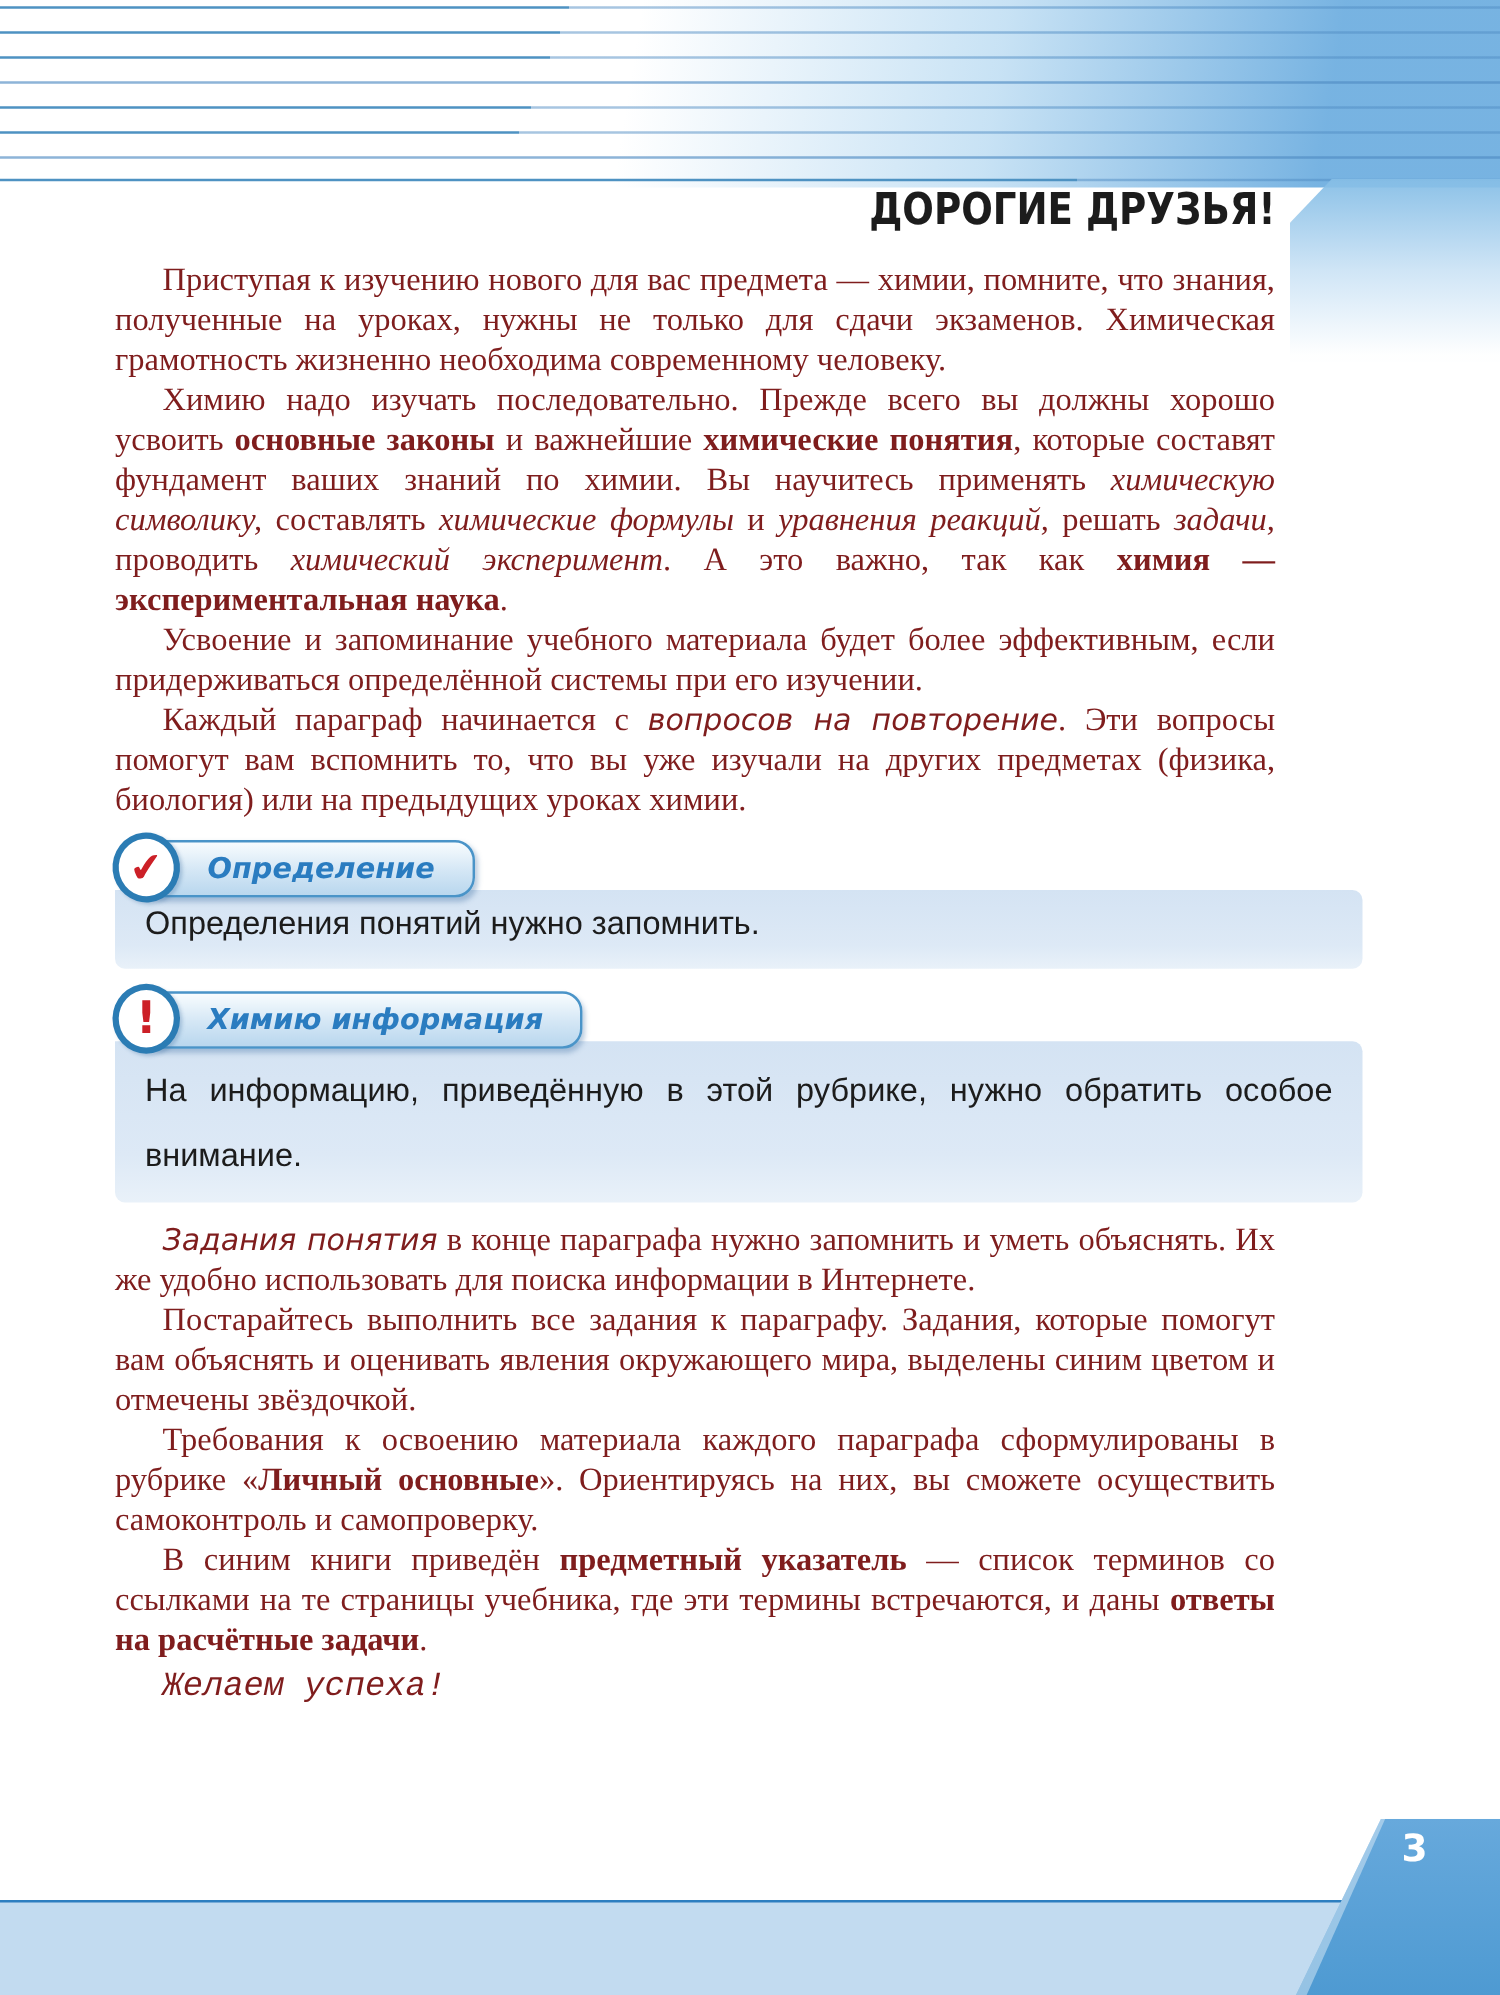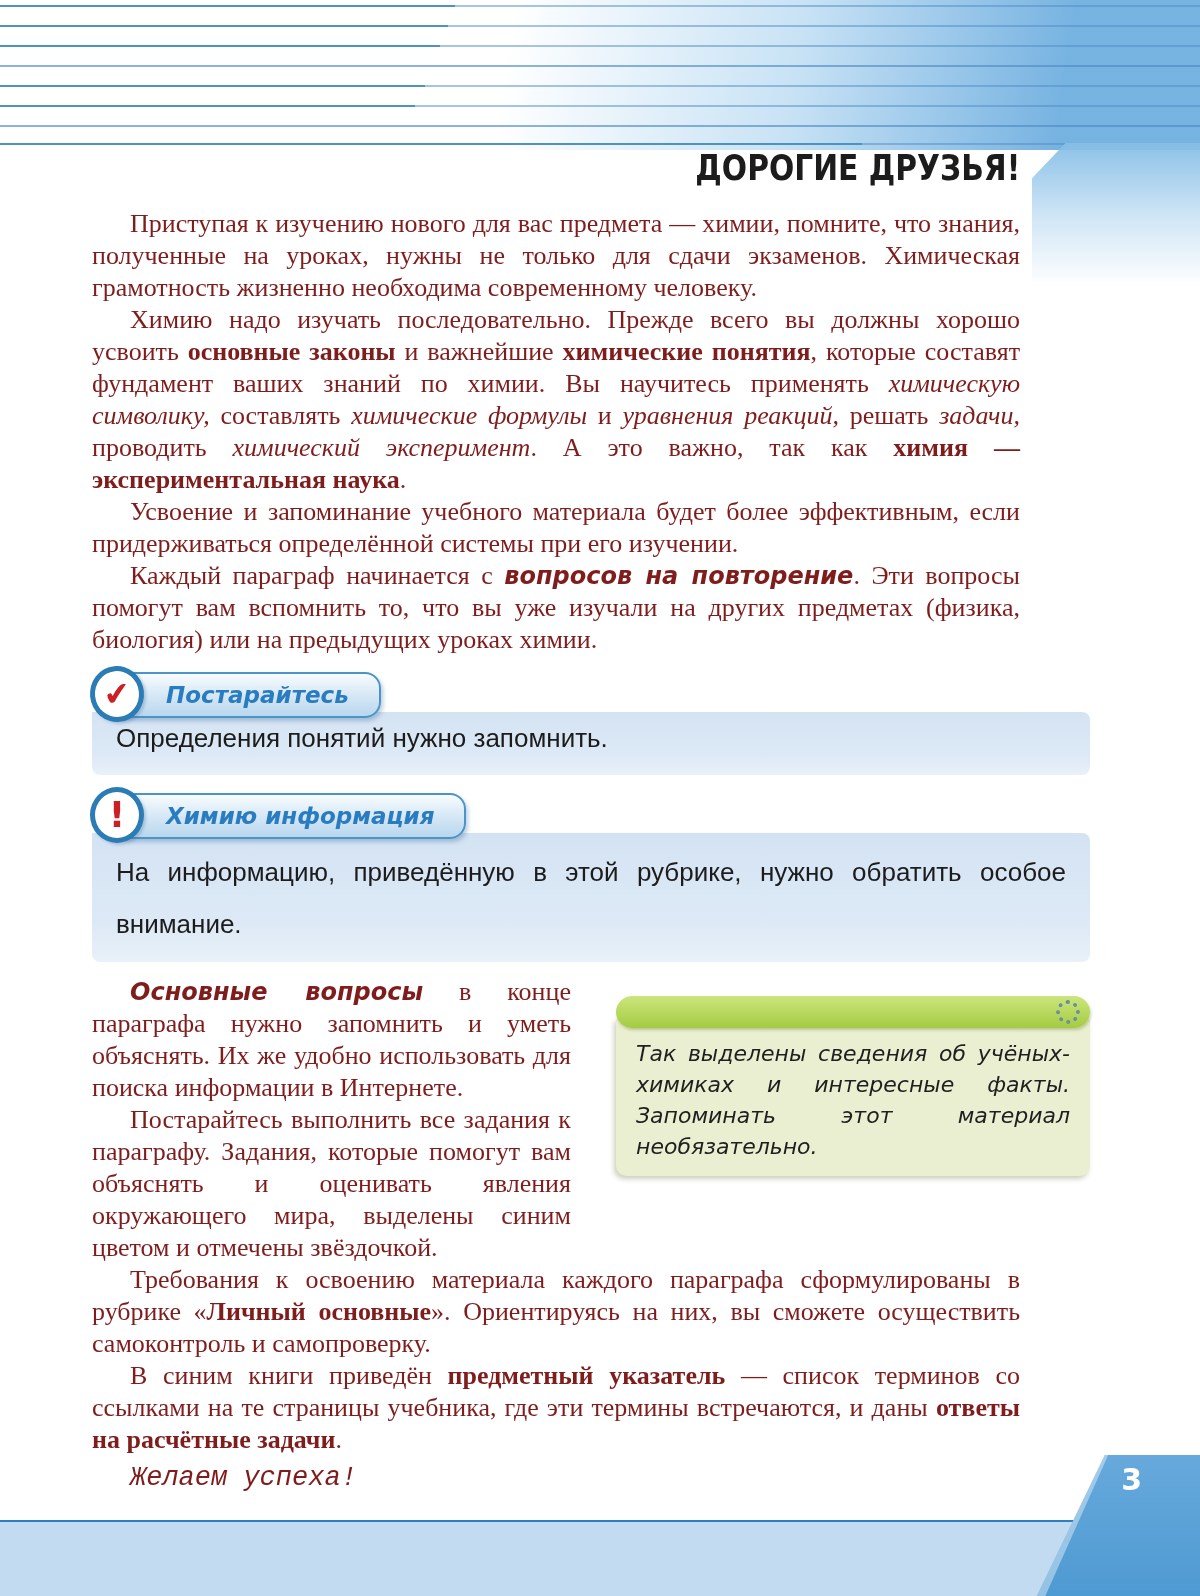--- a/index.html
+++ b/index.html
@@ -28,21 +28,21 @@
   }
 
   
   .main{position:absolute;left:92px;top:208px;width:998px;z-index:2;}
   .para{
     margin:0 70px 0 0;font-size:26px;line-height:32px;
     text-align:justify;text-indent:38px;color:#7f1d1d;
   }
   .s-b{font-weight:700;}
   .s-i{font-style:italic;}
-  .s-hs{font-weight:700;font-style:italic;font-family:"DejaVu Sans",sans-serif;font-size:24px;margin-top:32px;}
+  .s-hs{font-weight:400;font-style:italic;font-family:"DejaVu Sans",sans-serif;font-size:24px;margin-top:32px;}
 
   
   .callout{margin-top:16px;}
   .callout.second{margin-top:18px;}
   .callout-tab{
     position:relative;z-index:2;margin-left:22px;width:max-content;height:42px;
     padding:0 30px 0 50px;display:flex;align-items:center;
     background:linear-gradient(180deg,#f8fcfe,#d3e6f5 55%,#b9d7ee);
     border:2px solid #4a94c8;border-radius:16px;
     box-shadow:2px 3px 4px rgba(60,110,160,0.35);
@@ -129,41 +129,35 @@
 <div class="main">
 
   <p class="para"><span>Приступая к изучению нового для вас предмета — химии, помните, что знания, полученные на уроках, нужны не только для сдачи экзаменов. Химическая грамотность жизненно необходима современному человеку.</span></p>
   <p class="para"><span>Химию надо изучать последовательно. Прежде всего вы должны хорошо усвоить </span><span class="s-b">основные законы</span><span> и важнейшие </span><span class="s-b">химические понятия</span><span>, которые составят фундамент ваших знаний по химии. Вы научитесь применять </span><span class="s-i">химическую символику,</span><span> составлять </span><span class="s-i">химические формулы</span><span> и </span><span class="s-i">уравнения реакций,</span><span> решать </span><span class="s-i">задачи,</span><span> проводить </span><span class="s-i">химический эксперимент</span><span>. А это важно, так как </span><span class="s-b">химия — экспериментальная наука</span><span>.</span></p>
   <p class="para"><span>Усвоение и запоминание учебного материала будет более эффективным, если придерживаться определённой системы при его изучении.</span></p>
   <p class="para"><span>Каждый параграф начинается с </span><span class="s-hs">вопросов на повторение</span><span>. Эти вопросы помогут вам вспомнить то, что вы уже изучали на других предметах (физика, биология) или на предыдущих уроках химии.</span></p>
 
   <div class="callout">
     <div class="callout-tab">
       <span class="callout-icon icon-check">✔</span>
-      <span class="callout-label">Постарайтесь</span>
+      <span class="callout-label">Определение</span>
     </div>
     <div class="callout-body">Определения понятий нужно запомнить.</div>
   </div>
 
   <div class="callout second">
     <div class="callout-tab">
       <span class="callout-icon icon-excl">!</span>
       <span class="callout-label">Химию информация</span>
     </div>
     <div class="callout-body">На информацию, приведённую в этой рубрике, нужно обратить особое внимание.</div>
   </div>
 
   <div style="margin-top:14px;">
-    <div class="greenbox">
-      <div class="green-header">
-        <span class="green-dots"></span>
-      </div>
-      <div class="green-body">Так выделены сведения об учёных-химиках и интересные факты. Запоминать этот материал необязательно.</div>
-    </div>
-    <p class="para"><span class="s-hs">Основные вопросы</span><span> в конце параграфа нужно запомнить и уметь объяснять. Их же удобно использовать для поиска информации в Интернете.</span></p>
+    <p class="para"><span class="s-hs">Задания понятия</span><span> в конце параграфа нужно запомнить и уметь объяснять. Их же удобно использовать для поиска информации в Интернете.</span></p>
     <p class="para"><span>Постарайтесь выполнить все задания к параграфу. Задания, которые помогут вам объяснять и оценивать явления окружающего мира, выделены синим цветом и отмечены звёздочкой.</span></p>
   </div>
 
   <p class="para"><span>Требования к освоению материала каждого параграфа сформулированы в рубрике «</span><span class="s-b">Личный основные</span><span>». Ориентируясь на них, вы сможете осуществить самоконтроль и самопроверку.</span></p>
   <p class="para"><span>В синим книги приведён </span><span class="s-b">предметный указатель</span><span> — список терминов со ссылками на те страницы учебника, где эти термины встречаются, и даны </span><span class="s-b">ответы на расчётные задачи</span><span>.</span></p>
 
   <p class="para closing">Желаем успеха!</p>
 
 </div>
 

